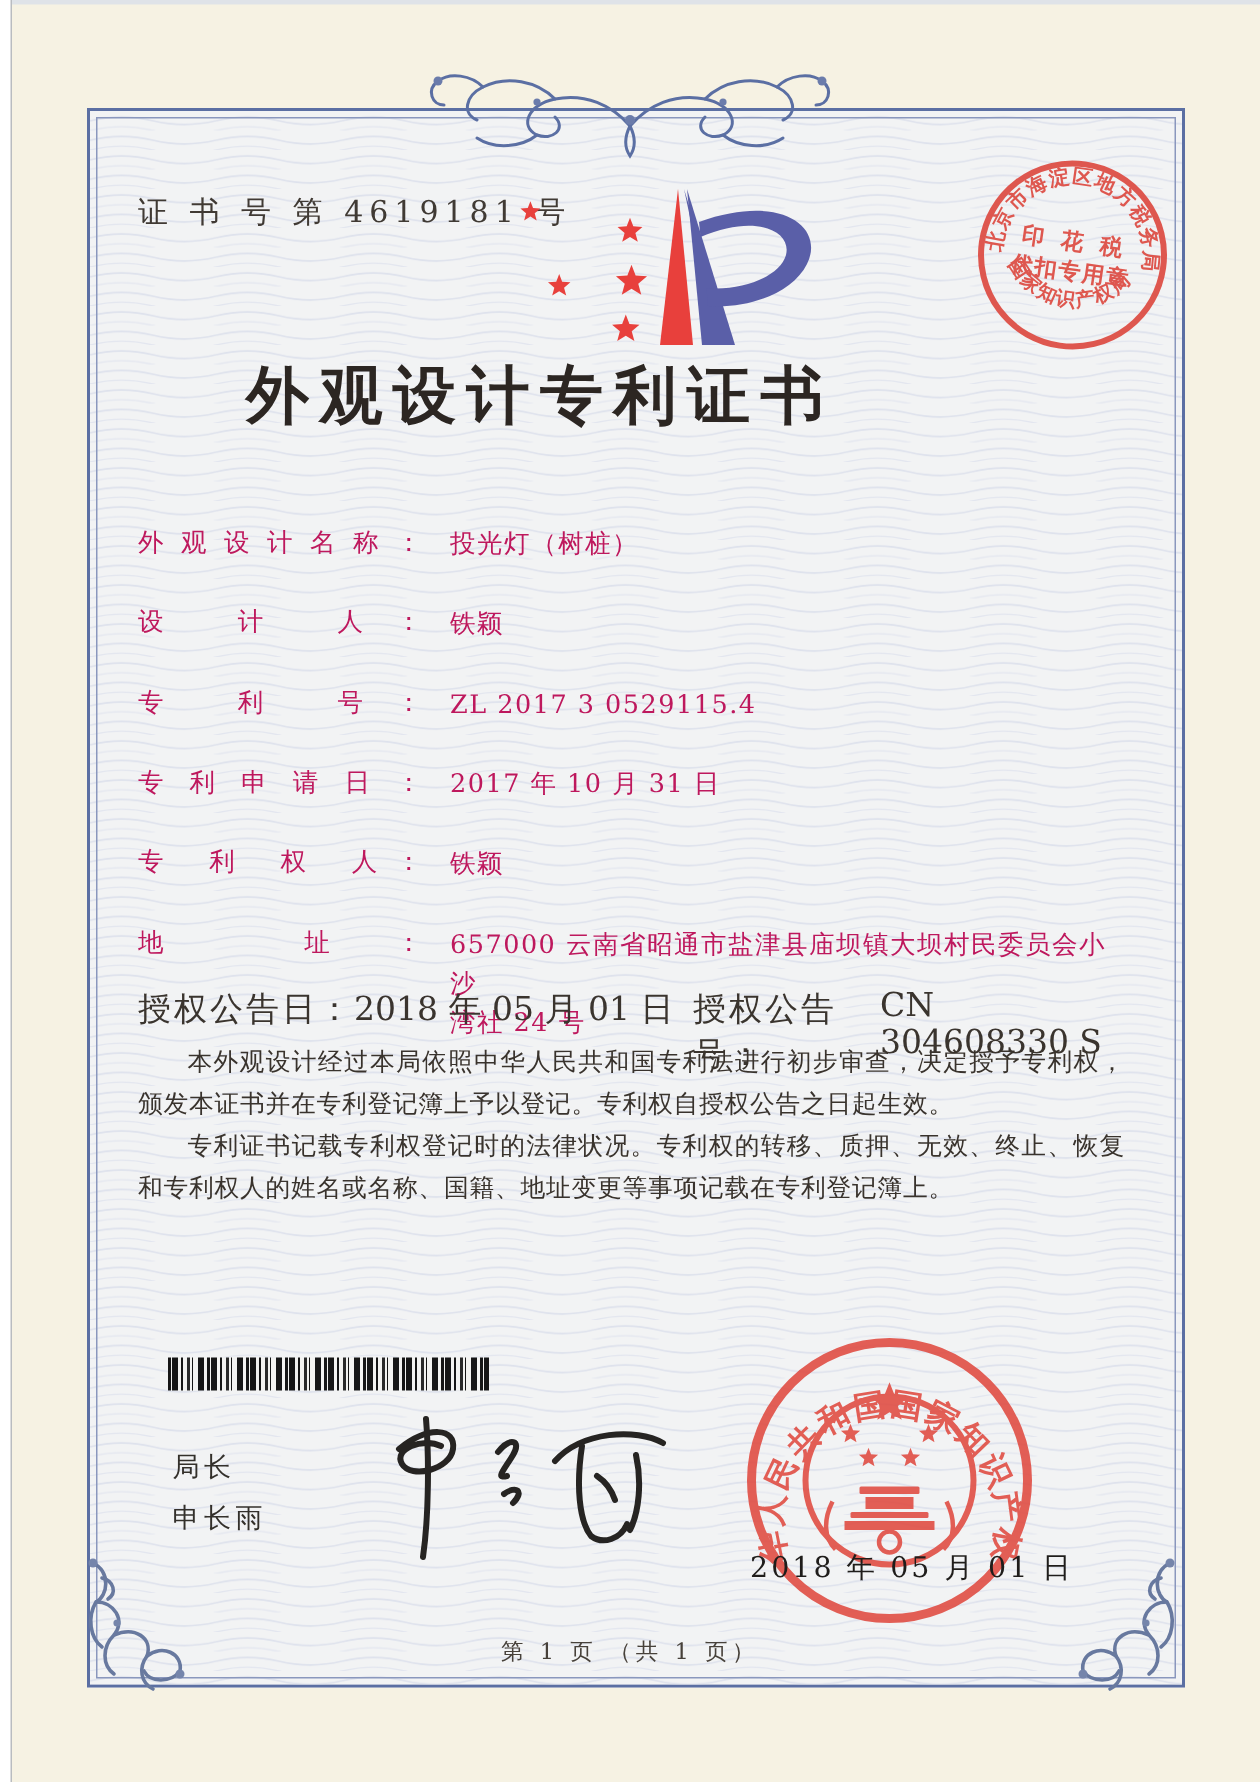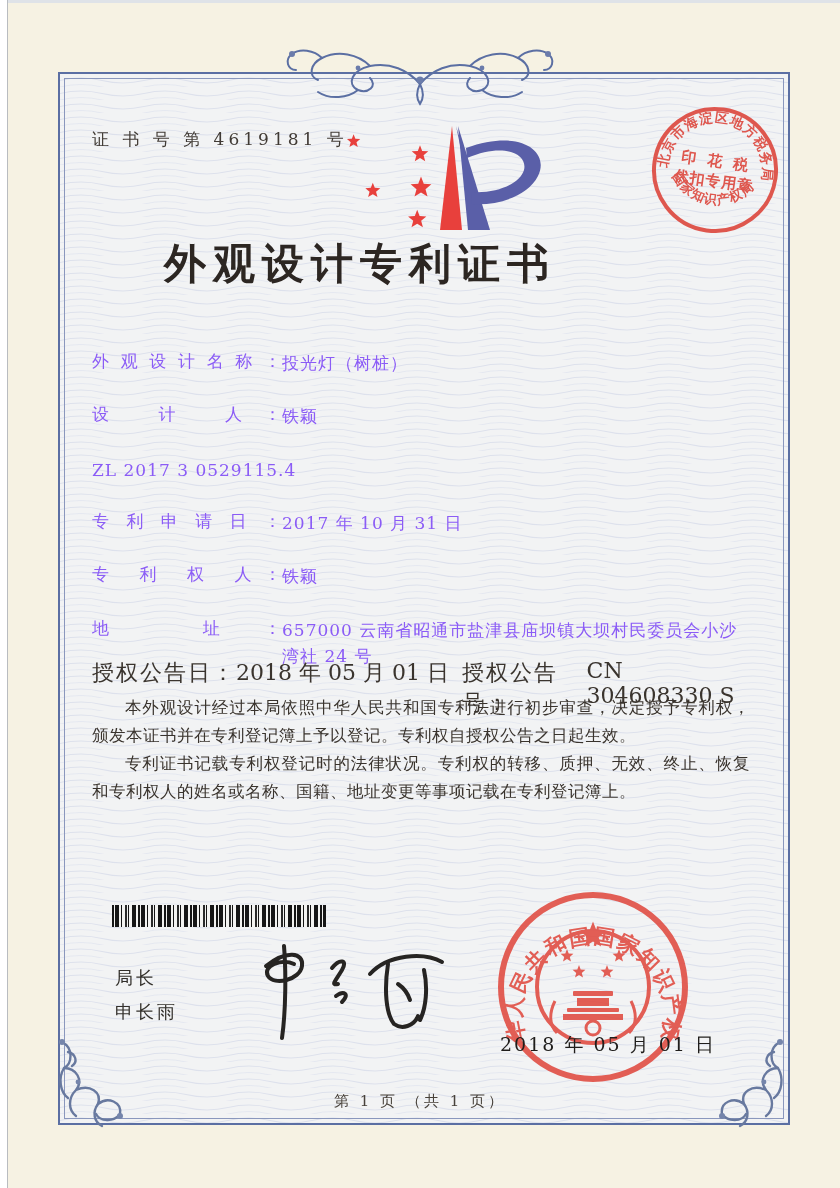--- a/index.html
+++ b/index.html
@@ -21,27 +21,27 @@
   }
   .frame-inner{
     position:absolute;left:4px;top:4px;right:4px;bottom:4px;
     border:1px solid #8a97bd;
   }
   .guilloche{position:absolute;left:0;top:0;width:100%;height:100%;}
 
   .abs{position:absolute;}
 
   
-  .cert-number{left:92px;top:128px;font-size:17px;letter-spacing:4px;color:#403a34;}
+  .cert-number{left:92px;top:128px;font-size:20px;letter-spacing:4px;color:#403a34;}
   .title{left:0;top:236px;width:720px;text-align:center;font-size:42px;font-weight:600;letter-spacing:7px;color:#2c2622;}
 
-  .fields{left:92px;top:350px;width:660px;font-size:17px;color:#8b5cf6;}
+  .fields{left:92px;top:350px;width:660px;font-size:17px;color:#be185d;}
   .field-row{display:flex;margin-bottom:27px;align-items:flex-start;}
   .field-label{display:inline-block;width:190px;text-align:justify;text-align-last:justify;flex:0 0 190px;letter-spacing:1px;}
-  .field-value{white-space:pre-line;letter-spacing:1px;line-height:1.55;}
+  .field-value{white-space:pre-line;letter-spacing:1px;line-height:1.55;margin-left:18px;}
 
   .grant-row{left:92px;top:658px;width:660px;font-size:22px;display:flex;color:#3a342e;}
   .grant-left{flex:0 0 370px;display:flex;}
   .grant-right{display:flex;}
   .grant-label{letter-spacing:2px;}
 
   .paragraphs{left:92px;top:694px;width:658px;font-size:16.5px;line-height:28px;text-align:justify;color:#39332d;}
   .paragraphs p{margin:0;text-indent:2em;letter-spacing:0.5px;}
 
   .barcode{left:112px;top:905px;width:214px;height:22px;
@@ -180,20 +180,21 @@
 <div class="abs fields">
   <div class="field-row">
     <span class="field-label">外观设计名称：</span>
     <span class="field-value">投光灯（树桩）</span>
   </div>
   <div class="field-row">
     <span class="field-label">设 计 人：</span>
     <span class="field-value">铁颖</span>
   </div>
   <div class="field-row">
+    <span class="field-label">专 利 号：</span>
     <span class="field-value">ZL 2017 3 0529115.4</span>
   </div>
   <div class="field-row">
     <span class="field-label">专利申请日：</span>
     <span class="field-value">2017 年 10 月 31 日</span>
   </div>
   <div class="field-row">
     <span class="field-label">专 利 权 人：</span>
     <span class="field-value">铁颖</span>
   </div>

